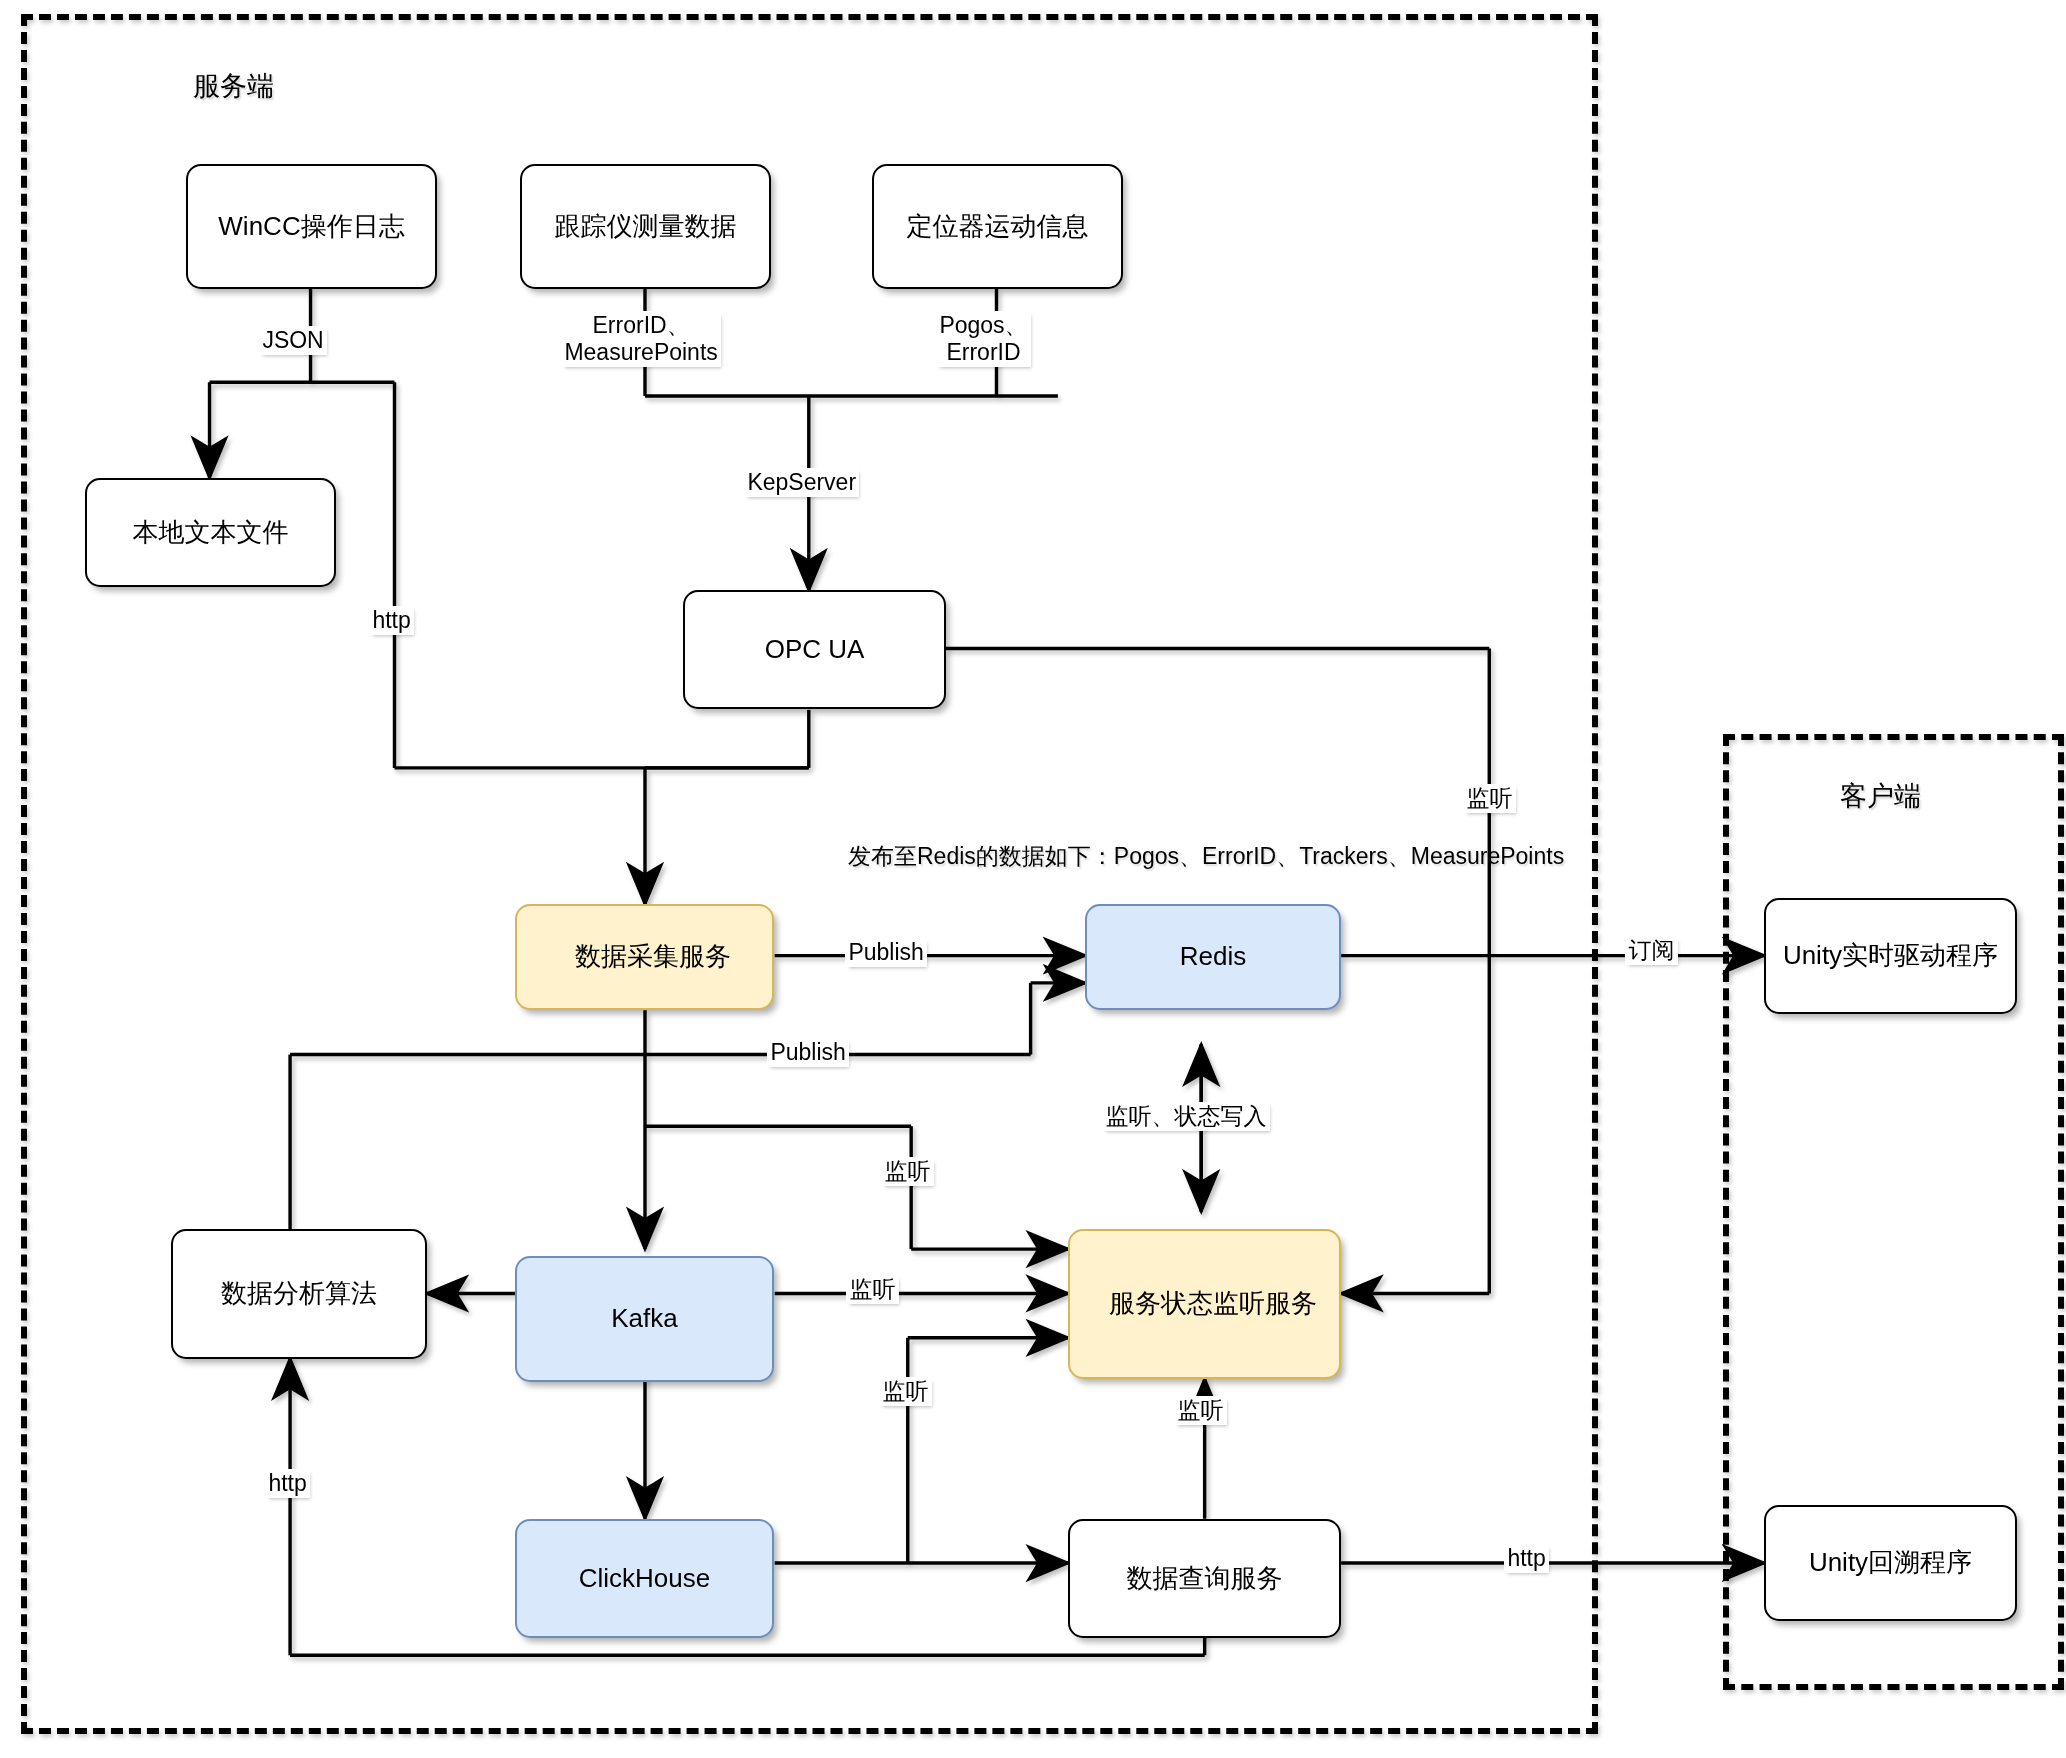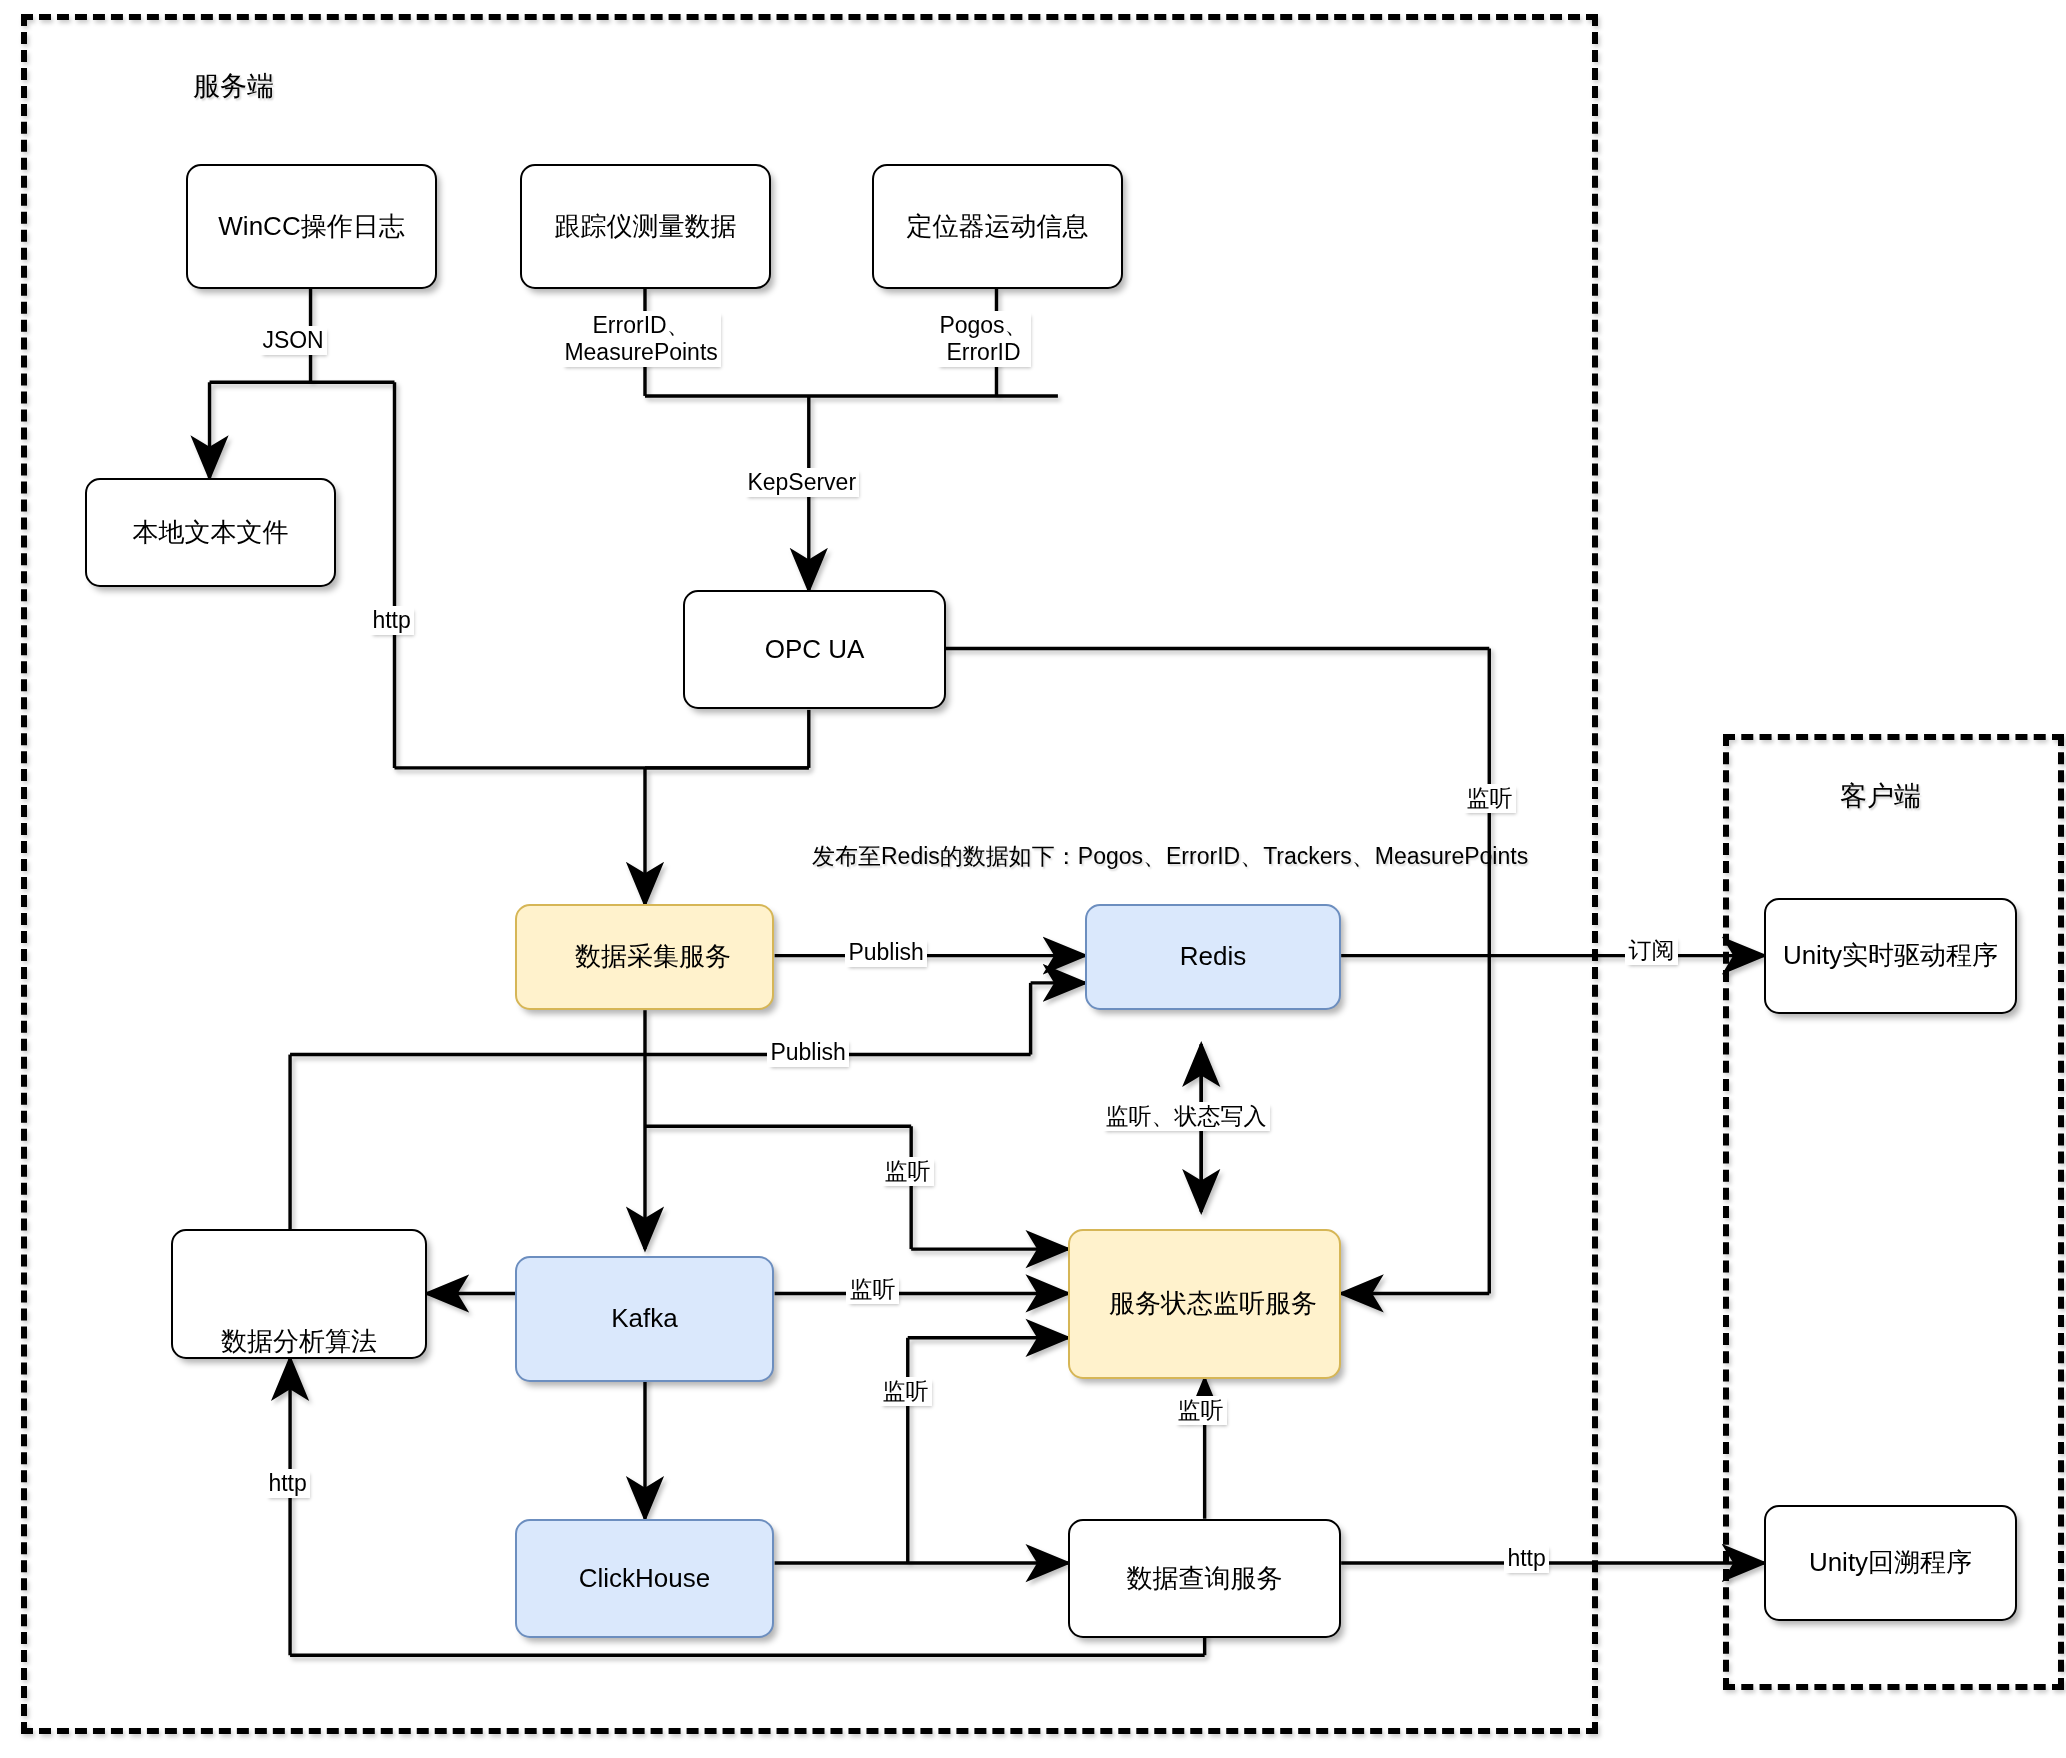--- a/index.html
+++ b/index.html
@@ -168,21 +168,21 @@
   </div>
 
   <div class="node yellow" style="left:515px;top:904px;width:259px;height:106px;">
     <span>数据采集服务</span>
   </div>
 
   <div class="node blue" style="left:1085px;top:904px;width:256px;height:106px;">
     <span>Redis</span>
   </div>
 
-  <div class="node" style="left:171px;top:1229px;width:256px;height:130px;align-items:flex-end;">
+  <div class="node" style="left:171px;top:1229px;width:256px;height:130px;">
     <span>数据分析算法</span>
   </div>
 
   <div class="node blue" style="left:515px;top:1229px;width:259px;height:126px;margin-top:27px;">
     <span>Kafka</span>
   </div>
 
   <div class="node yellow" style="left:1068px;top:1229px;width:273px;height:150px;">
     <span>服务状态监听服务</span>
   </div>
@@ -210,21 +210,21 @@
   <div class="elabel two" style="left:561px;top:311px;">ErrorID、
 MeasurePoints</div>
 
   <div class="elabel two" style="left:936px;top:311px;">Pogos、
 ErrorID</div>
 
   <div class="elabel" style="left:744px;top:468px;">KepServer</div>
 
   <div class="elabel" style="left:1463px;top:784px;">监听</div>
 
-  <div class="note" style="left:812px;top:841px;">发布至Redis的数据如下：Pogos、ErrorID、Trackers、MeasurePoints</div>
+  <div class="note" style="left:848px;top:841px;">发布至Redis的数据如下：Pogos、ErrorID、Trackers、MeasurePoints</div>
 
   <div class="elabel" style="left:845px;top:938px;">Publish</div>
 
   <div class="elabel" style="left:767px;top:1038px;">Publish</div>
 
   <div class="elabel" style="left:1625px;top:936px;">订阅</div>
 
   <div class="elabel" style="left:1102px;top:1102px;">监听、状态写入</div>
 
   <div class="elabel" style="left:881px;top:1157px;">监听</div>

